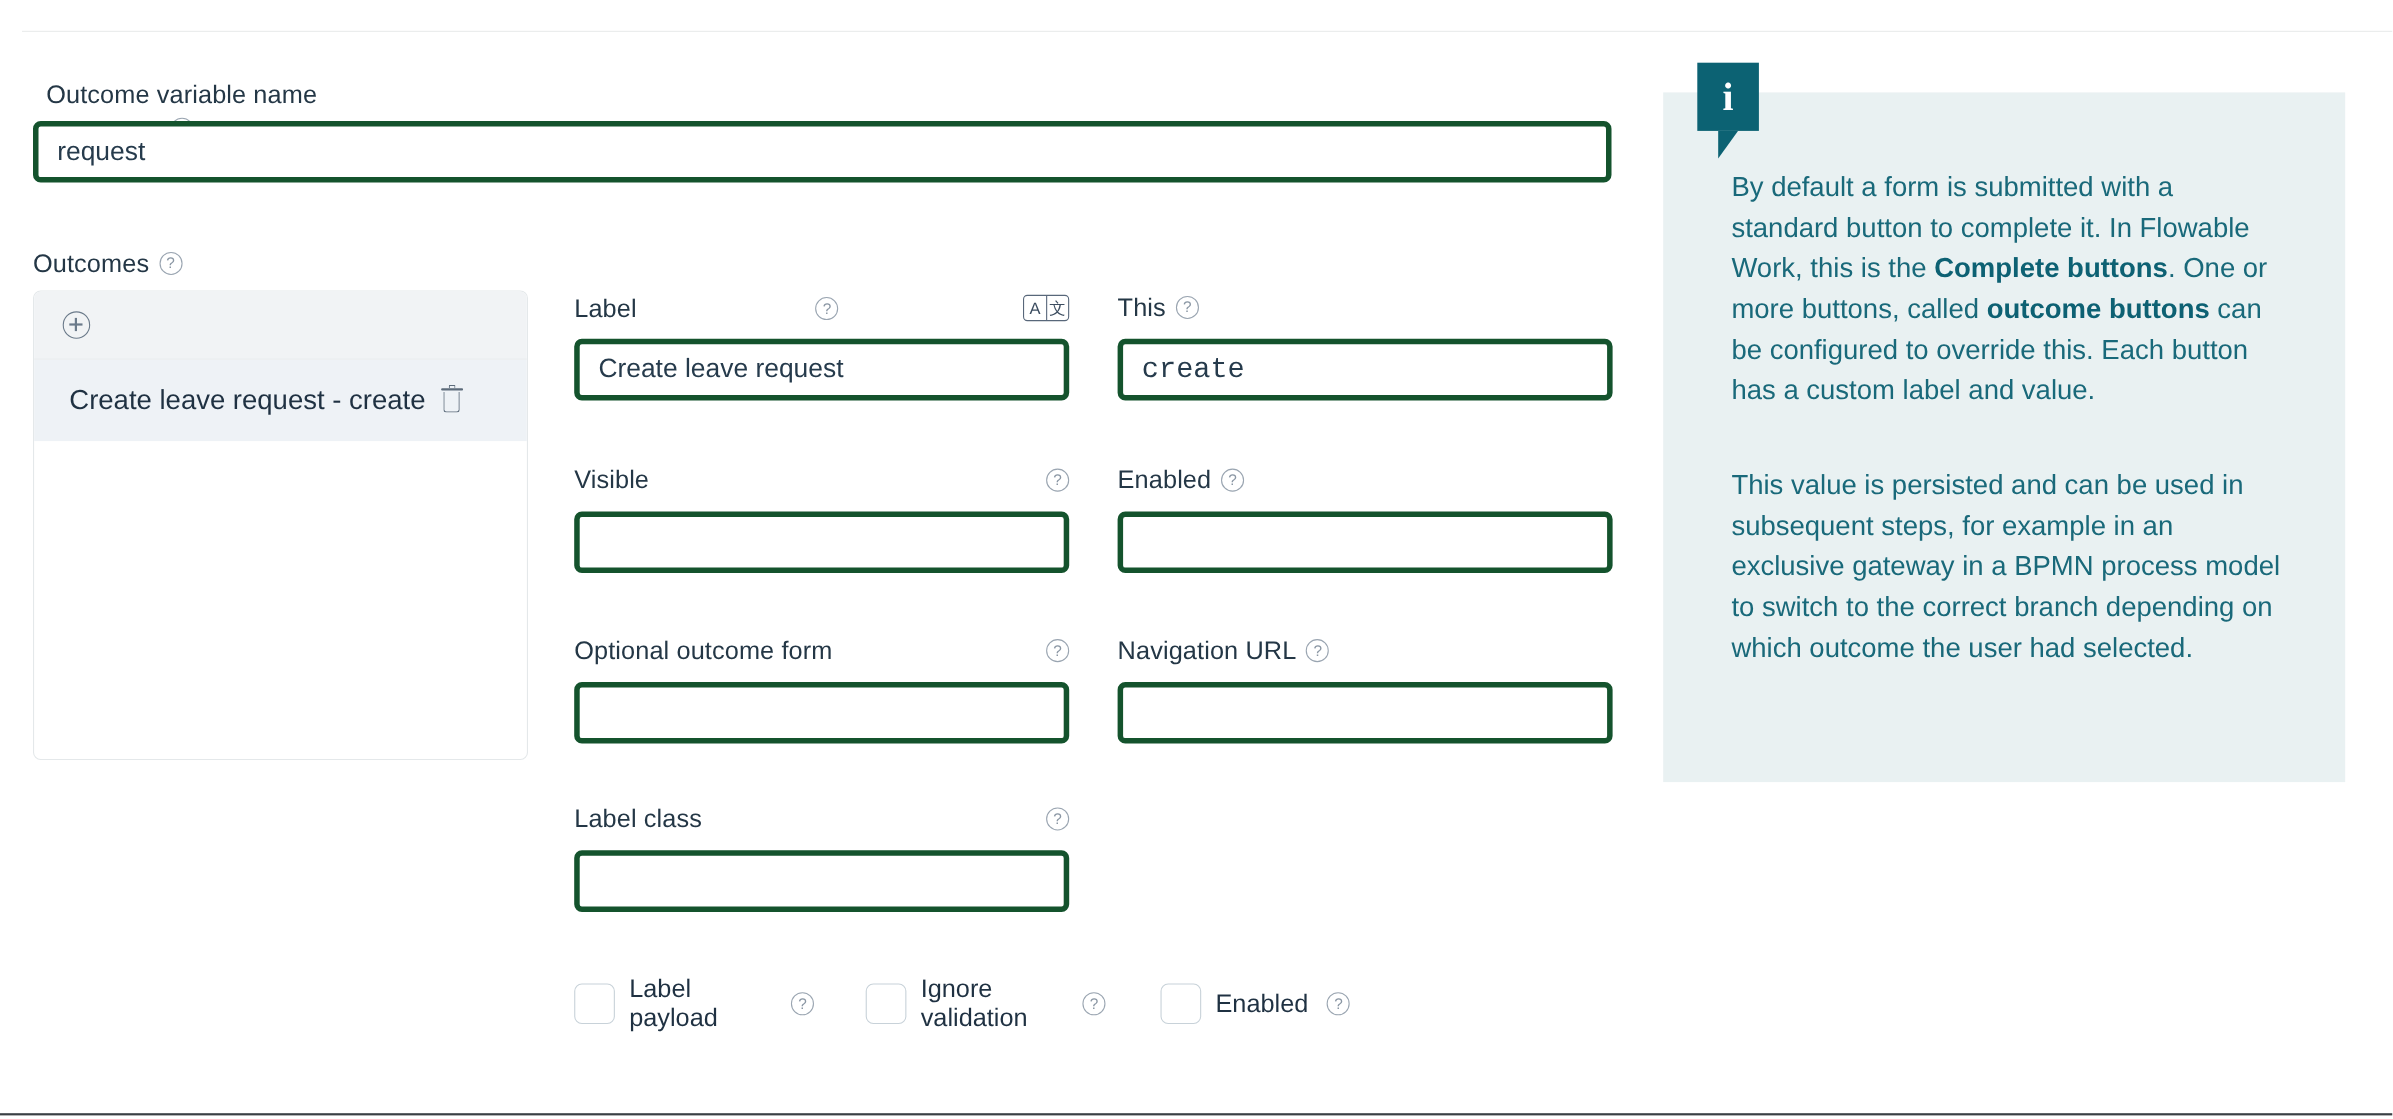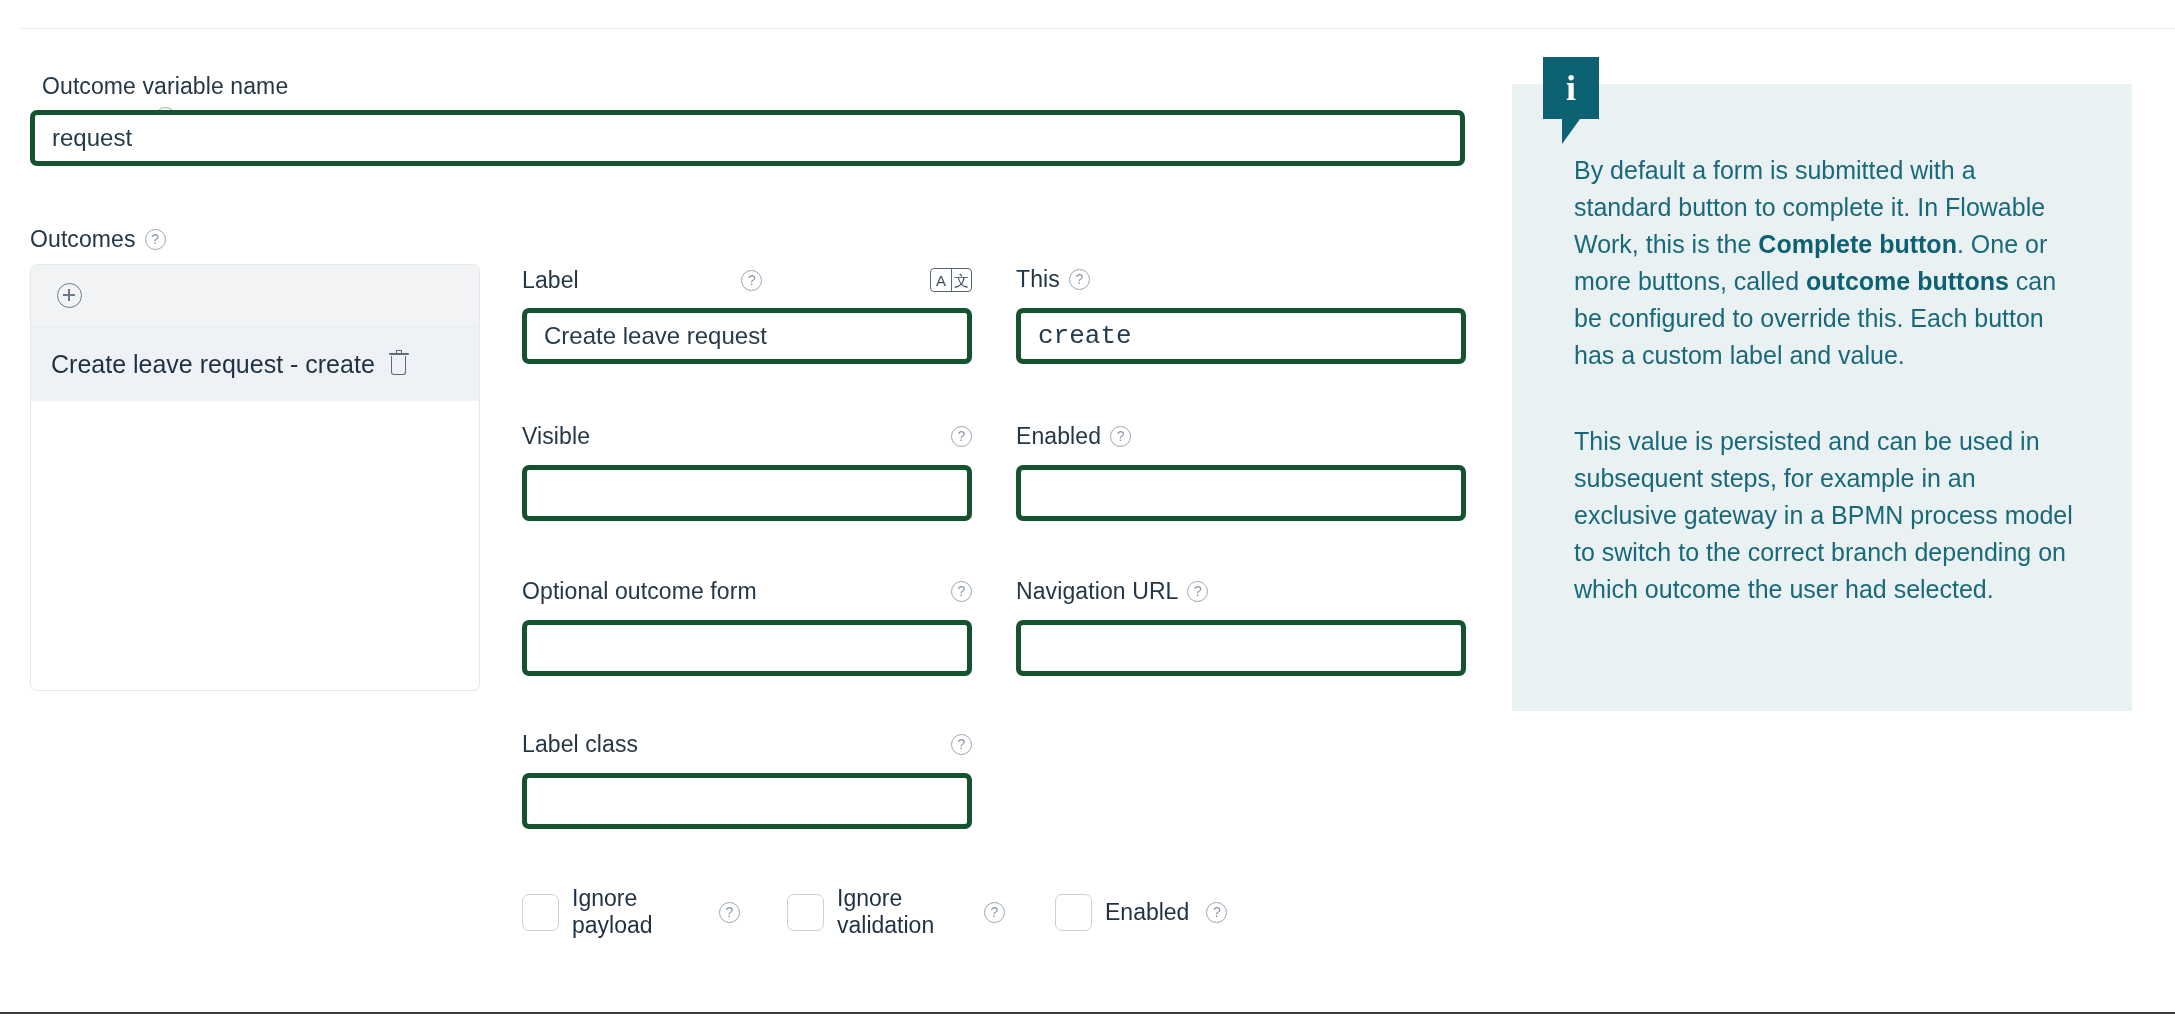--- a/index.html
+++ b/index.html
@@ -97,21 +97,21 @@
   }
   .plus-icon::before, .plus-icon::after {
     content: ""; position: absolute; background: #6b7a8a;
   }
   .plus-icon::before { left: 5px; top: 10.2px; width: 11.5px; height: 1.8px; }
   .plus-icon::after  { top: 5px; left: 10.2px; height: 11.5px; width: 1.8px; }
 
   .outcome-row {
     height: 74px; background: #eef2f6;
     display: flex; align-items: center;
-    padding: 0 0 0 20px; gap: 14px;
+    padding: 0 0 0 32px; gap: 14px;
   }
   .outcome-row .oname {
     font-size: 25px; color: #1f3142; white-space: nowrap;
   }
   .trash-icon {
     width: 20px; height: 23px; position: relative; flex: 0 0 20px;
   }
   .trash-icon .lid {
     position: absolute; top: 0; left: 0; width: 20px; height: 2px;
     background: #5c6b7a; border-radius: 1px;
@@ -279,21 +279,21 @@
     <span class="help-icon">?</span>
   </div>
   <div class="col-a inp-r4">
     <input class="inp" type="text" value="" style="">
   </div>
 
   <div id="checkbox-row">
 
     <div class="cb-group">
       <div class="cb-box"></div>
-      <div class="cb-label">Ignore payload</div>
+      <div class="cb-label">Label payload</div>
       <span class="help-icon">?</span>
     </div>
 
     <div class="cb-gap"></div>
 
     <div class="cb-group">
       <div class="cb-box"></div>
       <div class="cb-label">Ignore validation</div>
       <span class="help-icon">?</span>
     </div>
@@ -308,20 +308,20 @@
 
   </div>
 
   <div id="info-panel"></div>
   <div id="info-badge">
     <span class="glyph">i</span>
     <span class="tail"></span>
   </div>
 
   <div class="info-text" id="info-p1">
-    <span>By default a form is submitted with a standard button to complete it. In Flowable Work, this is the </span><b>Complete button</b><span>. One or more buttons, called </span><b>outcome buttons</b><span> can be configured to override this. Each button has a custom label and value.</span>
+    <span>By default a form is submitted with a standard button to complete it. In Flowable Work, this is the </span><b>Complete buttons</b><span>. One or more buttons, called </span><b>outcome buttons</b><span> can be configured to override this. Each button has a custom label and value.</span>
   </div>
 
   <div class="info-text" id="info-p2">This value is persisted and can be used in subsequent steps, for example in an exclusive gateway in a BPMN process model to switch to the correct branch depending on which outcome the user had selected.</div>
 
   <div class="bottom-rule"></div>
 
 </div>
 
 </body></html>

